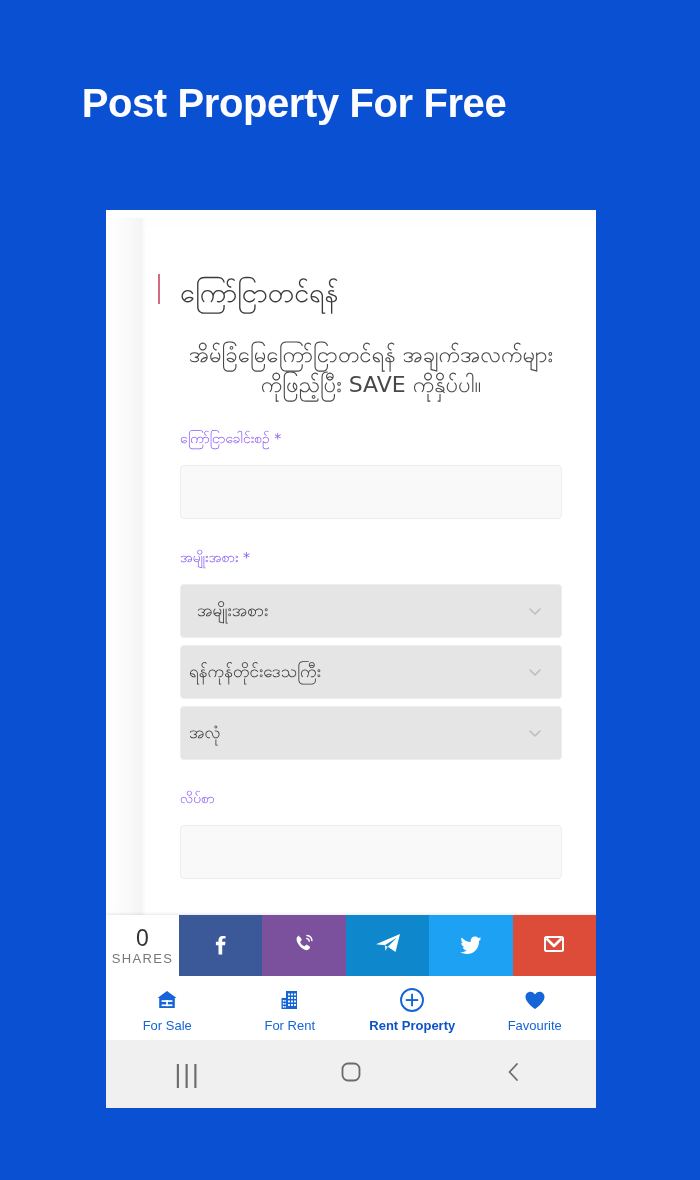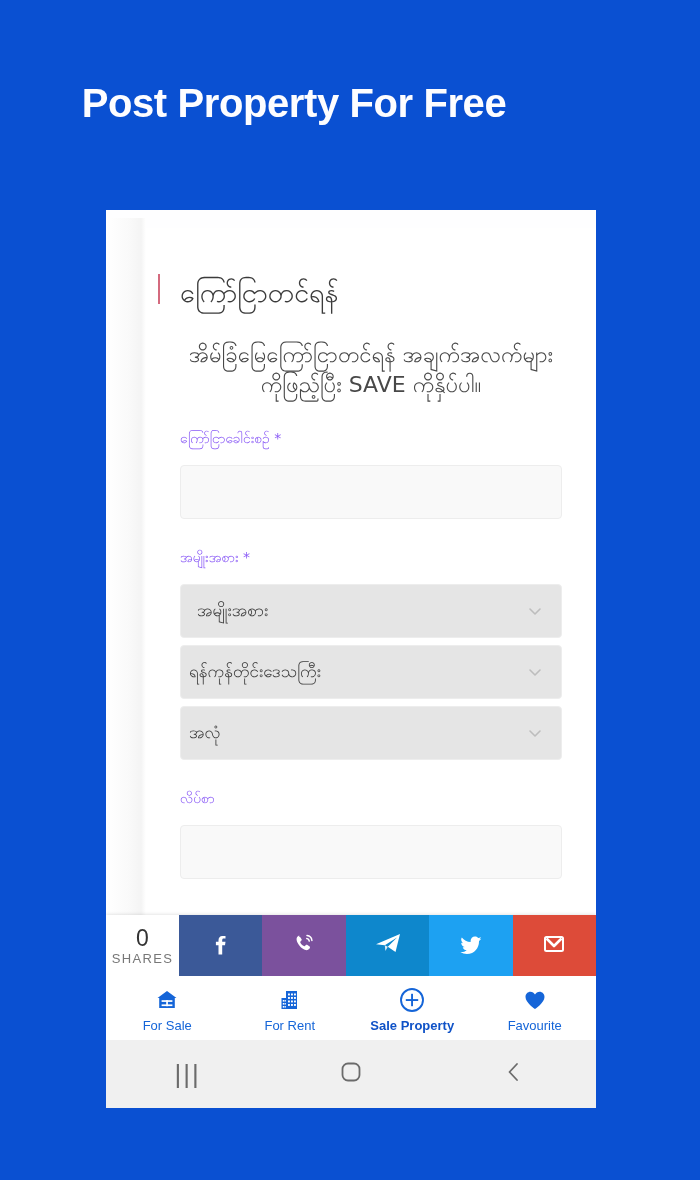--- a/index.html
+++ b/index.html
@@ -385,21 +385,21 @@
     </div>
 
     <div class="nav-item active">
       <span class="nav-icon">
         <svg width="26" height="26" viewBox="0 0 26 26">
           <circle cx="13" cy="13" r="11" fill="none" stroke="#1565d8" stroke-width="1.9"></circle>
           <rect x="12.1" y="6.8" width="1.9" height="12.4" fill="#1565d8"></rect>
           <rect x="6.8" y="12.1" width="12.4" height="1.9" fill="#1565d8"></rect>
         </svg>
       </span>
-      <span class="nav-label">Sale Property</span>
+      <span class="nav-label">Rent Property</span>
     </div>
 
     <div class="nav-item">
       <span class="nav-icon">
         <svg width="24" height="24" viewBox="0 0 24 24">
           <path d="M12 21 C12 21 2.5 14.6 2.5 8.9 C2.5 5.9 4.8 3.8 7.4 3.8 C9.4 3.8 11.1 5 12 6.6 C12.9 5 14.6 3.8 16.6 3.8 C19.2 3.8 21.5 5.9 21.5 8.9 C21.5 14.6 12 21 12 21 Z" fill="#1565d8"></path>
         </svg>
       </span>
       <span class="nav-label">Favourite</span>
     </div>

